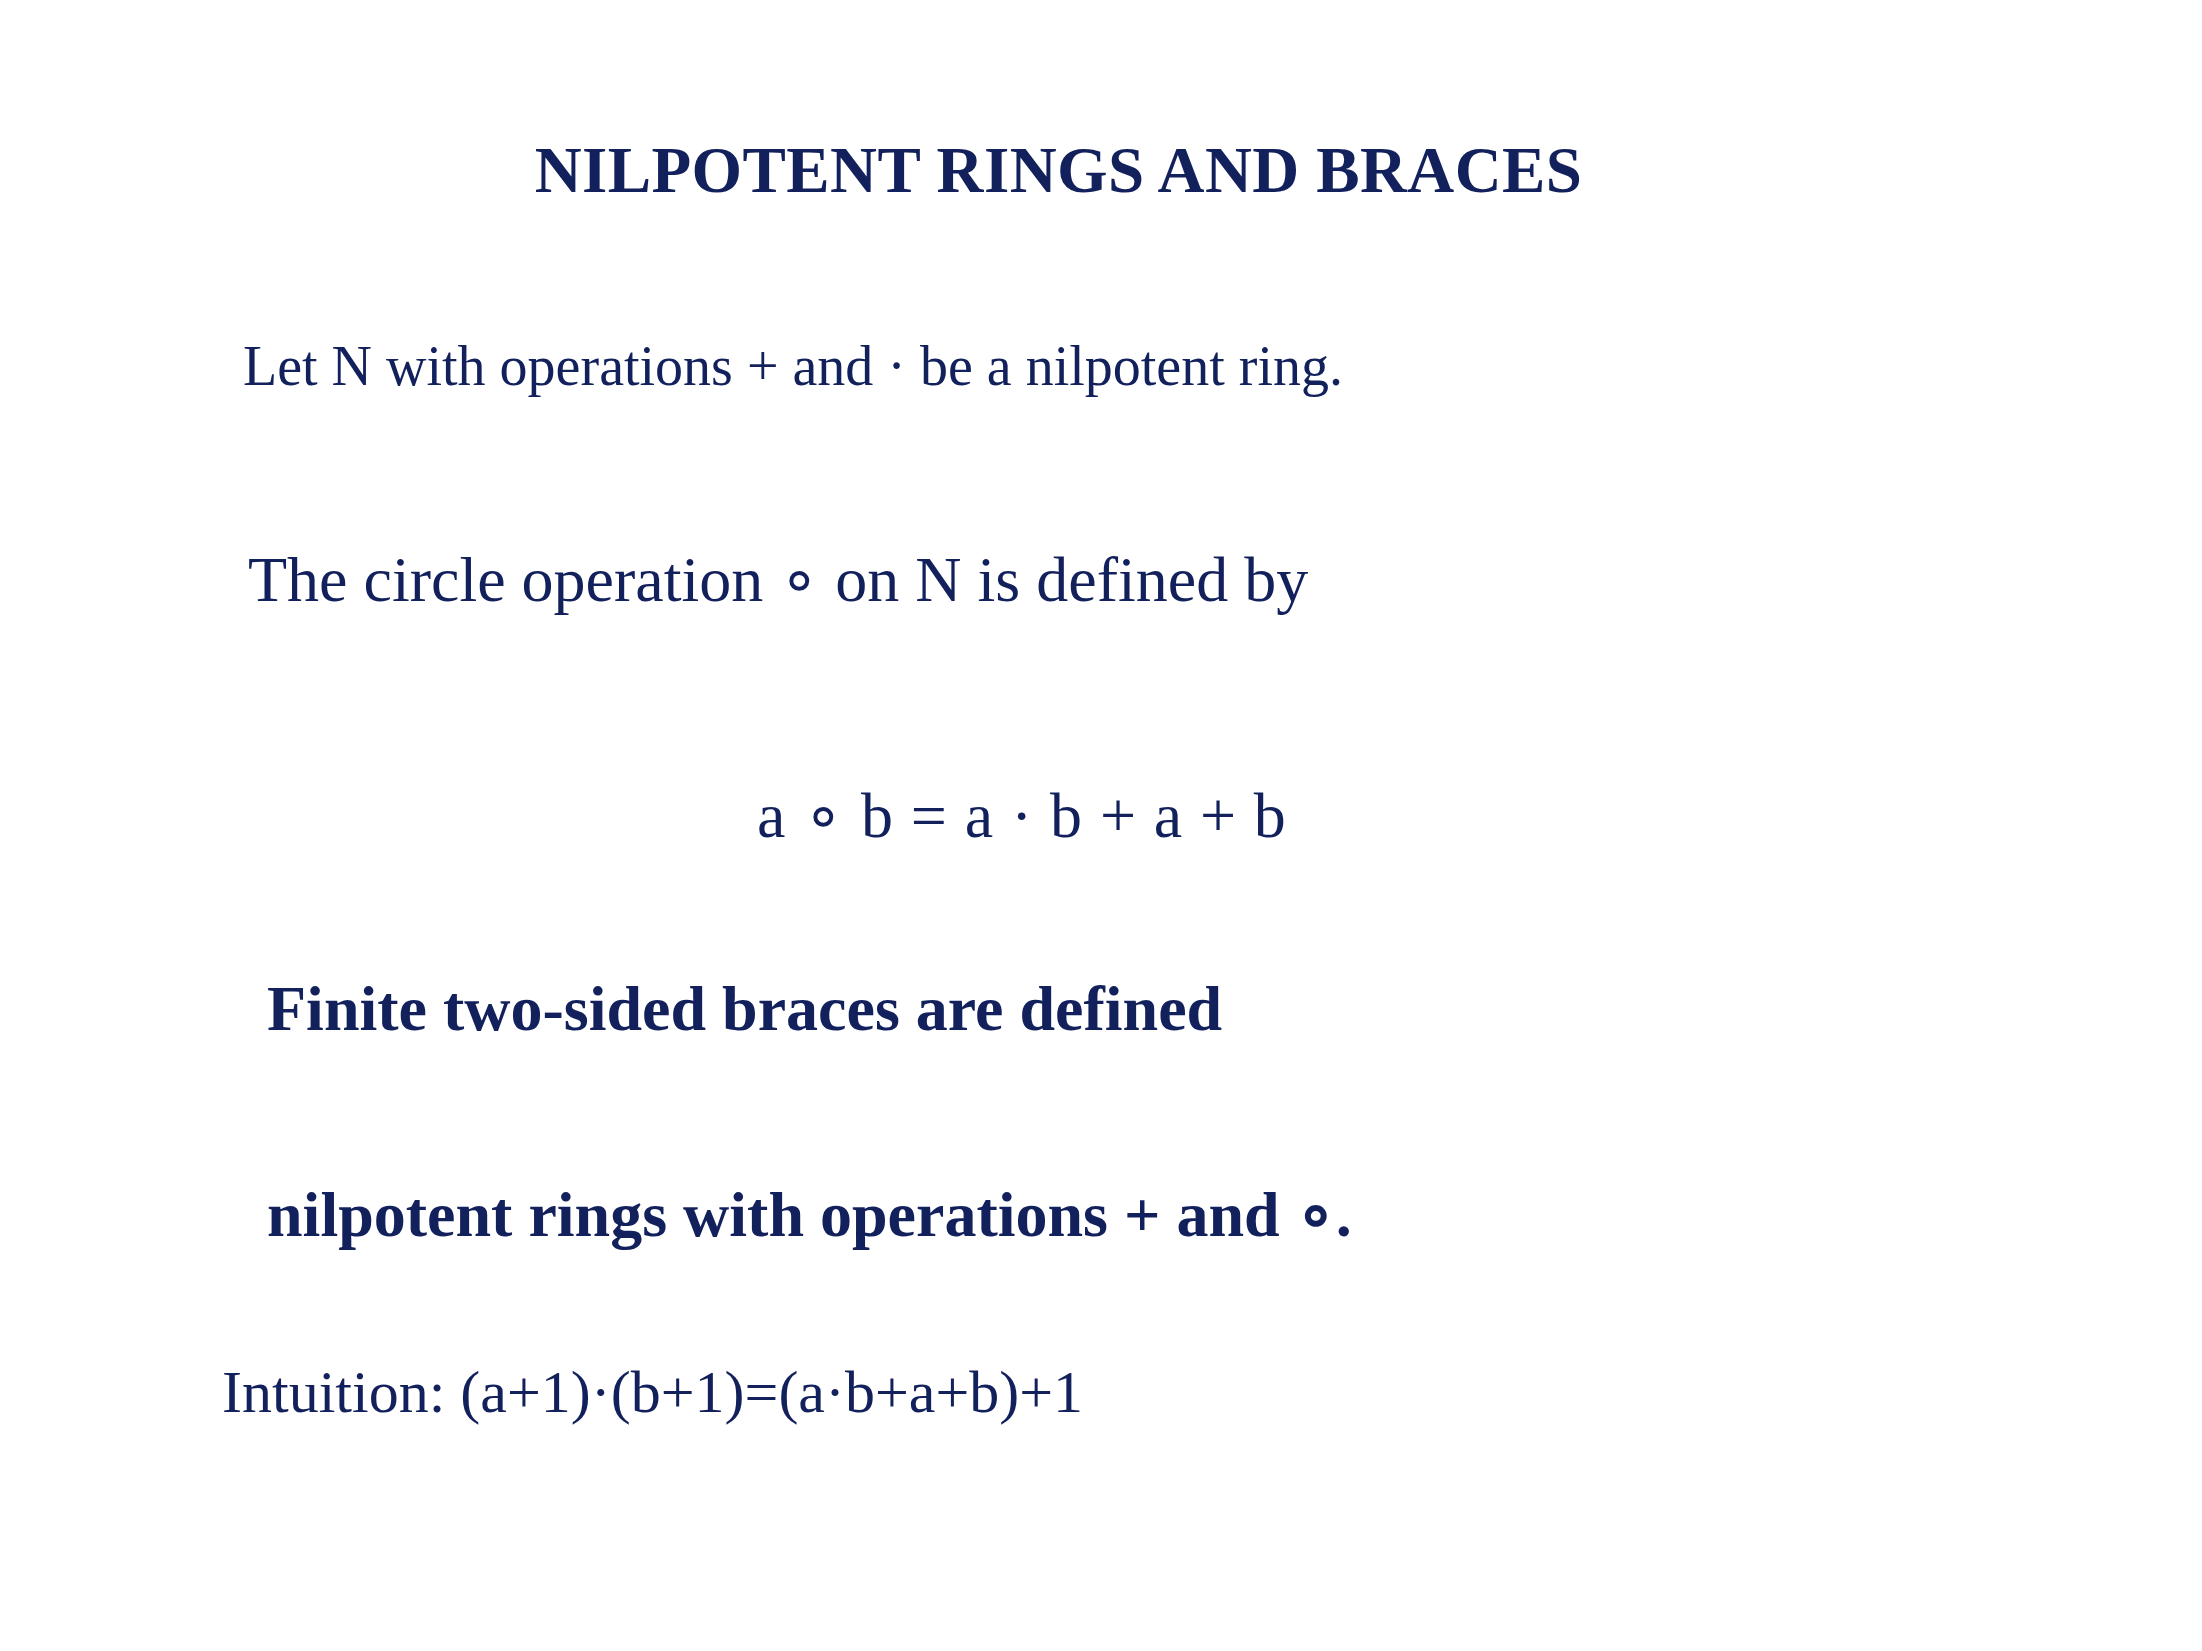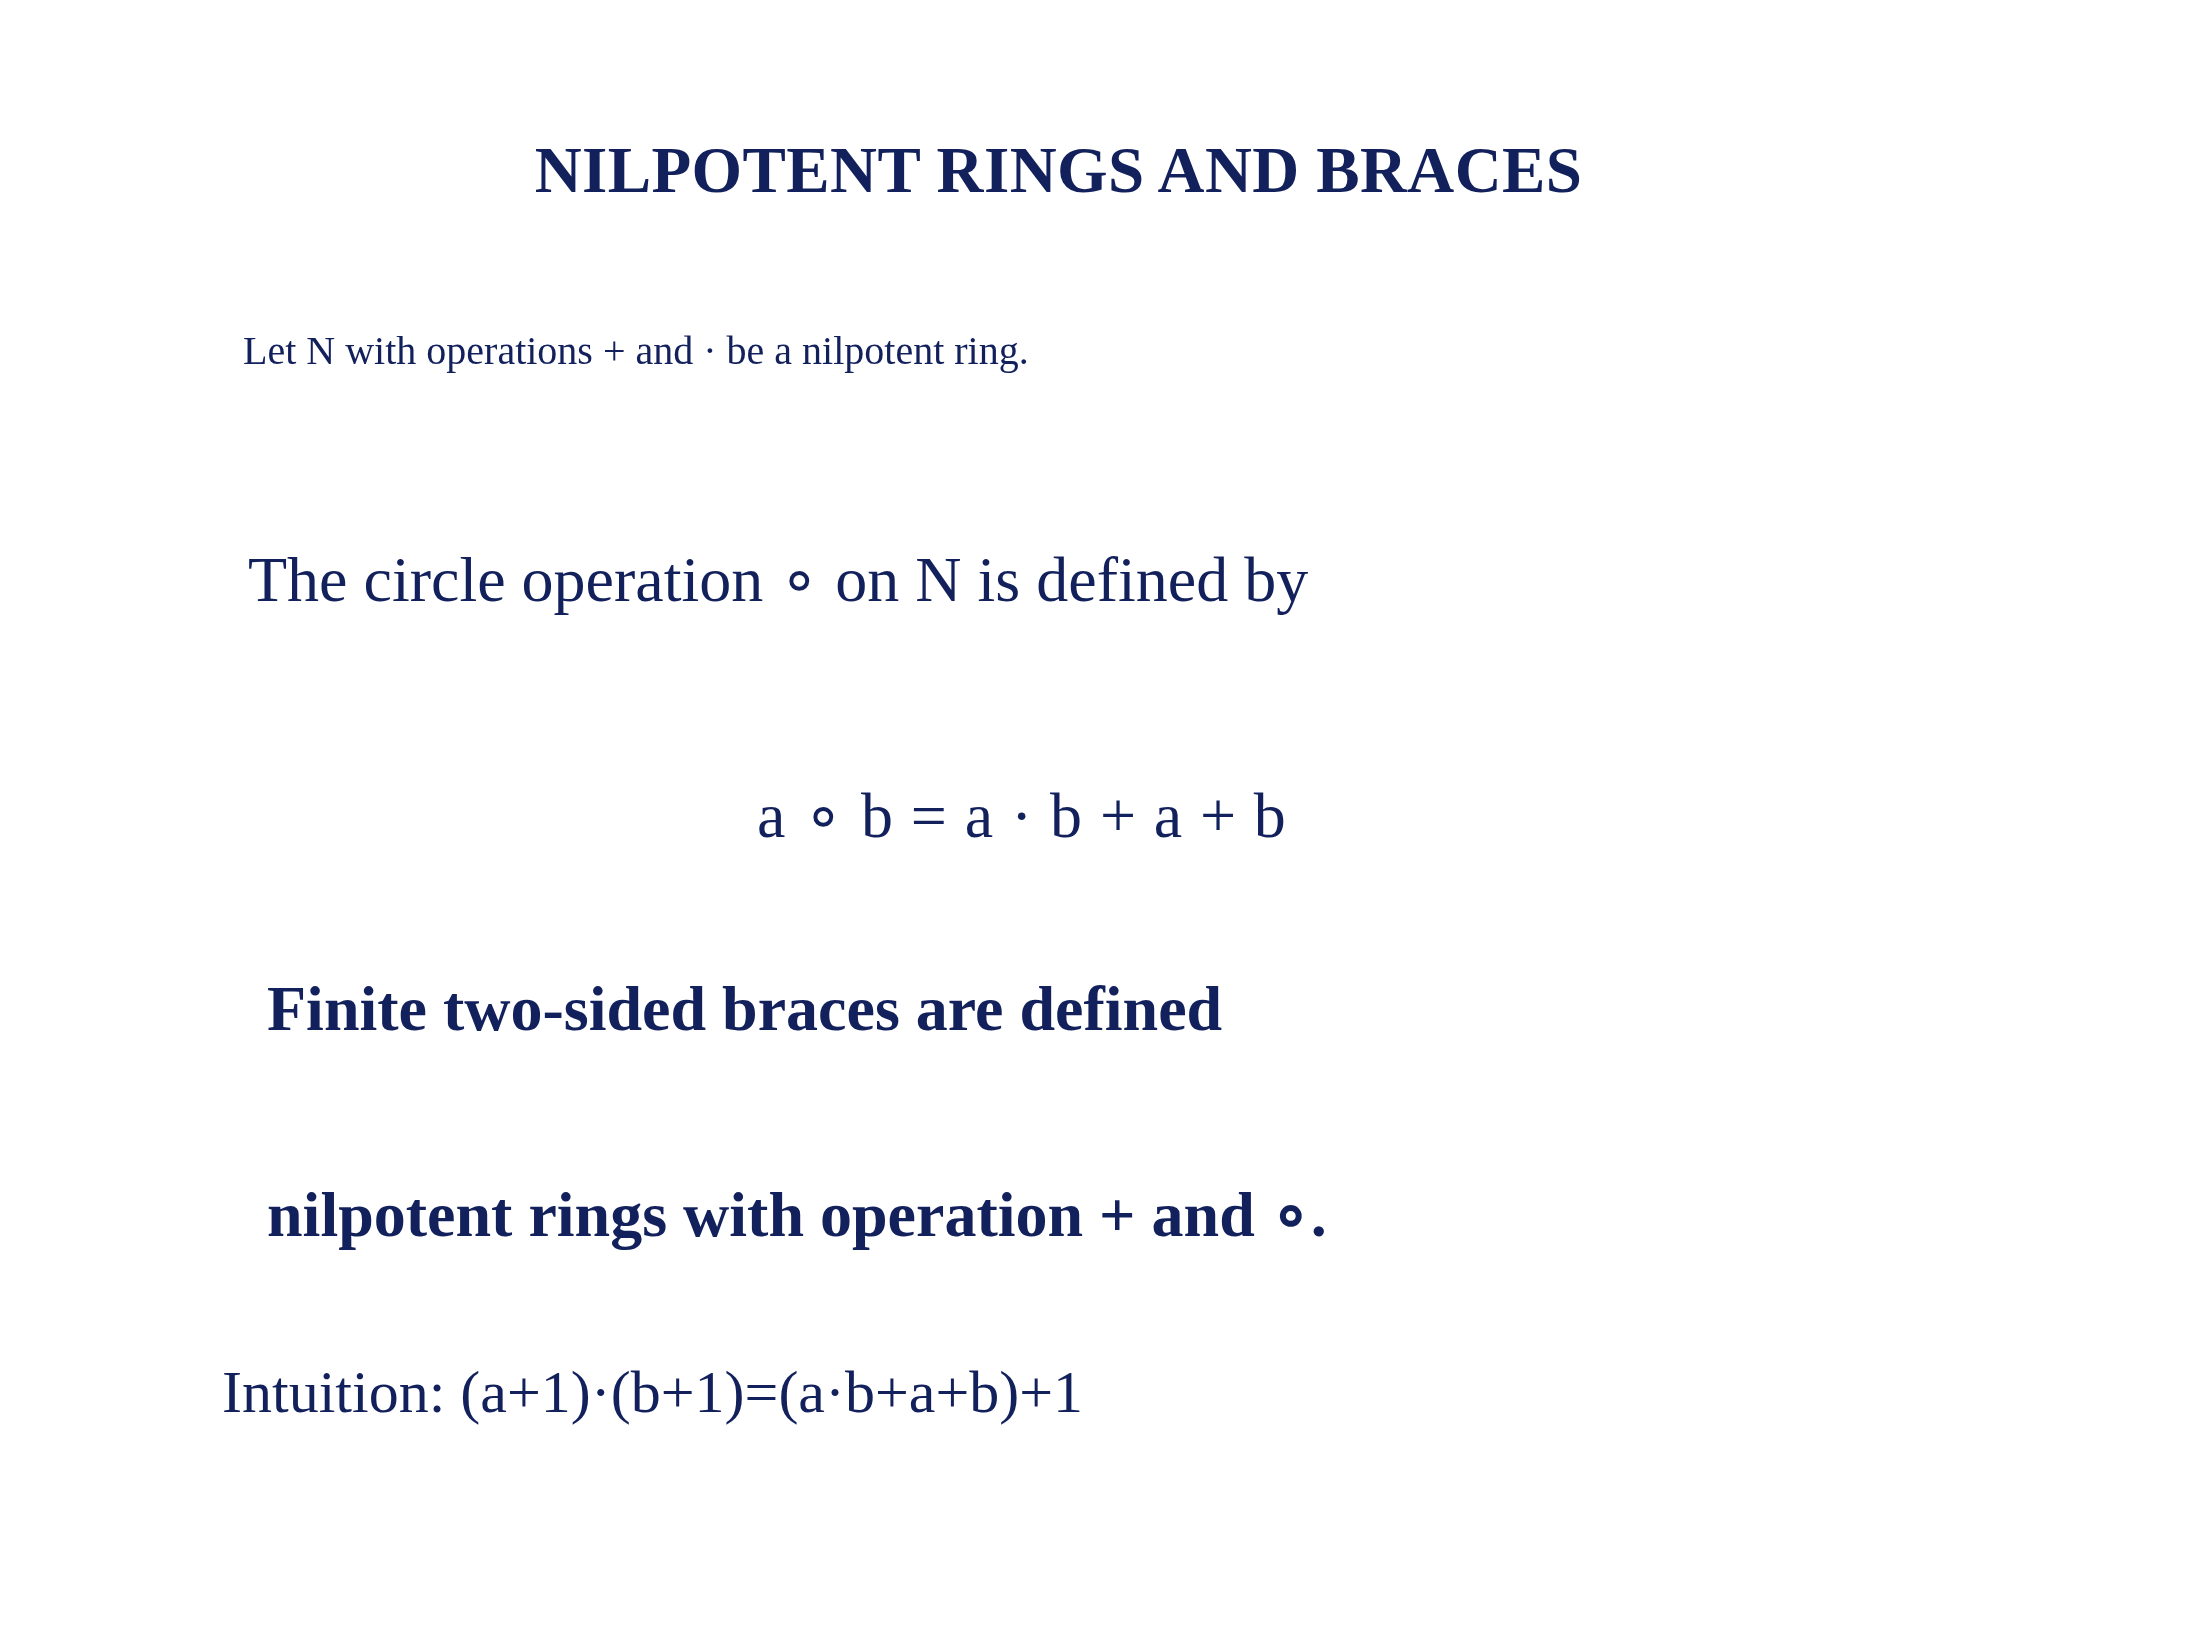--- a/index.html
+++ b/index.html
@@ -30,23 +30,23 @@
     font-size: 65px;
     letter-spacing: 0.4px;
     color: #12205c;
   }
   .line {
     position: absolute;
     color: #12205c;
     white-space: nowrap;
   }
   .l1 {
-    top: 327px;
+    top: 334px;
     left: 243px;
-    font-size: 40px;
+    font-size: 56px;
   }
   .l2 {
     top: 542px;
     left: 248px;
     font-size: 64px;
   }
   .eq {
     top: 778px;
     left: 757px;
     font-size: 64px;
@@ -79,18 +79,18 @@
   <div class="title">NILPOTENT RINGS AND BRACES</div>
 
   <div class="line l1">Let N with operations + and  ·  be a nilpotent ring.</div>
 
   <div class="line l2">The circle operation ∘ on N is defined by</div>
 
   <div class="line eq">a ∘ b = a · b + a + b</div>
 
   <div class="line l3">Finite two-sided braces are defined</div>
 
-  <div class="line l4">nilpotent rings with operation  + and  ∘.</div>
+  <div class="line l4">nilpotent rings with operations  + and  ∘.</div>
 
   <div class="line l5">Intuition: (a+1)·(b+1)=(a·b+a+b)+1</div>
 
 </div>
 
 
 </body></html>

